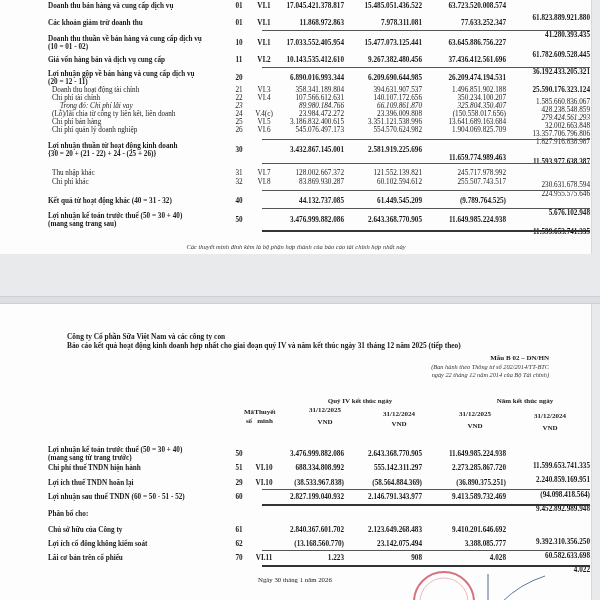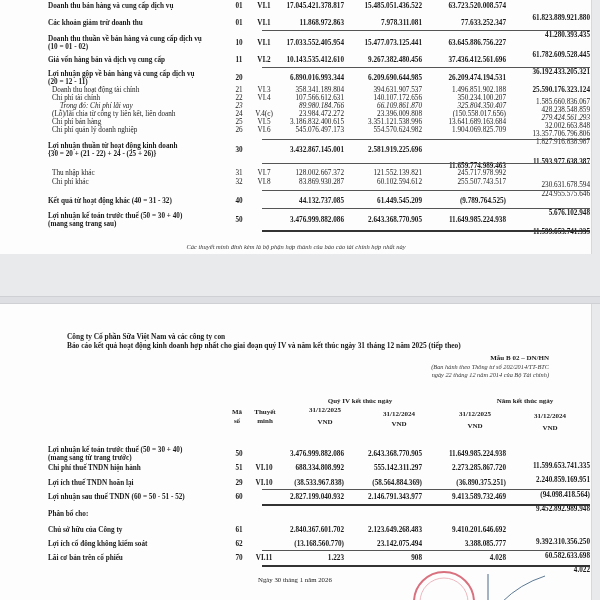--- a/index.html
+++ b/index.html
@@ -161,21 +161,21 @@
     <span class="v v3">1.827.916.838.987</span>
   </div>
   <div class="rule" style="top:139px"></div>
 
   <div class="row b" style="top:142px">
     <span class="lbl">Lợi nhuận thuần từ hoạt động kinh doanh</span>
     <span class="code" style="top:4px">30</span>
     <span class="note" style="top:4px"></span>
     <span class="v v0" style="top:4px">3.432.867.145.001</span>
     <span class="v v1" style="top:4px">2.581.919.225.696</span>
-    <span class="v v2" style="top:20px">11.659.774.989.463</span>
+    <span class="v v2" style="top:12px">11.659.774.989.463</span>
     <span class="v v3" style="top:4px">11.593.977.638.387</span>
   </div>
   <div class="row b" style="top:150px">
     <span class="lbl">{30 = 20 + (21 - 22) + 24 - (25 + 26)}</span>
   </div>
   <div class="rule" style="top:163px"></div>
 
   <div class="row" style="top:169px">
     <span class="lbl ind">Thu nhập khác</span>
     <span class="code">31</span>
@@ -234,21 +234,21 @@
 
 <div class="page-gap"></div>
 
 <div class="page page2">
   <div class="doc-head" style="top:28px">Công ty Cổ phần Sữa Việt Nam và các công ty con</div>
   <div class="doc-head" style="top:37px">Báo cáo kết quả hoạt động kinh doanh hợp nhất cho giai đoạn quý IV và năm kết thúc ngày 31 tháng 12 năm 2025 (tiếp theo)</div>
   <div class="form-code b" style="top:50px">Mẫu B 02 – DN/HN</div>
   <div class="form-sub" style="top:59px">(Ban hành theo Thông tư số 202/2014/TT-BTC</div>
   <div class="form-sub" style="top:67px">ngày 22 tháng 12 năm 2014 của Bộ Tài chính)</div>
 
-  <div class="colhead" style="left:227px; top:104px; width:20px">
+  <div class="colhead" style="left:239px; top:104px; width:20px">
     <div>Mã</div>
     <div>số</div>
   </div>
   <div class="colhead" style="left:249px; top:104px; width:32px">
     <div>Thuyết</div>
     <div>minh</div>
   </div>
   <div class="colhead" style="left:290px; top:93px; width:140px">Quý IV kết thúc ngày</div>
   <div class="colhead" style="left:455px; top:93px; width:140px">Năm kết thúc ngày</div>
 

